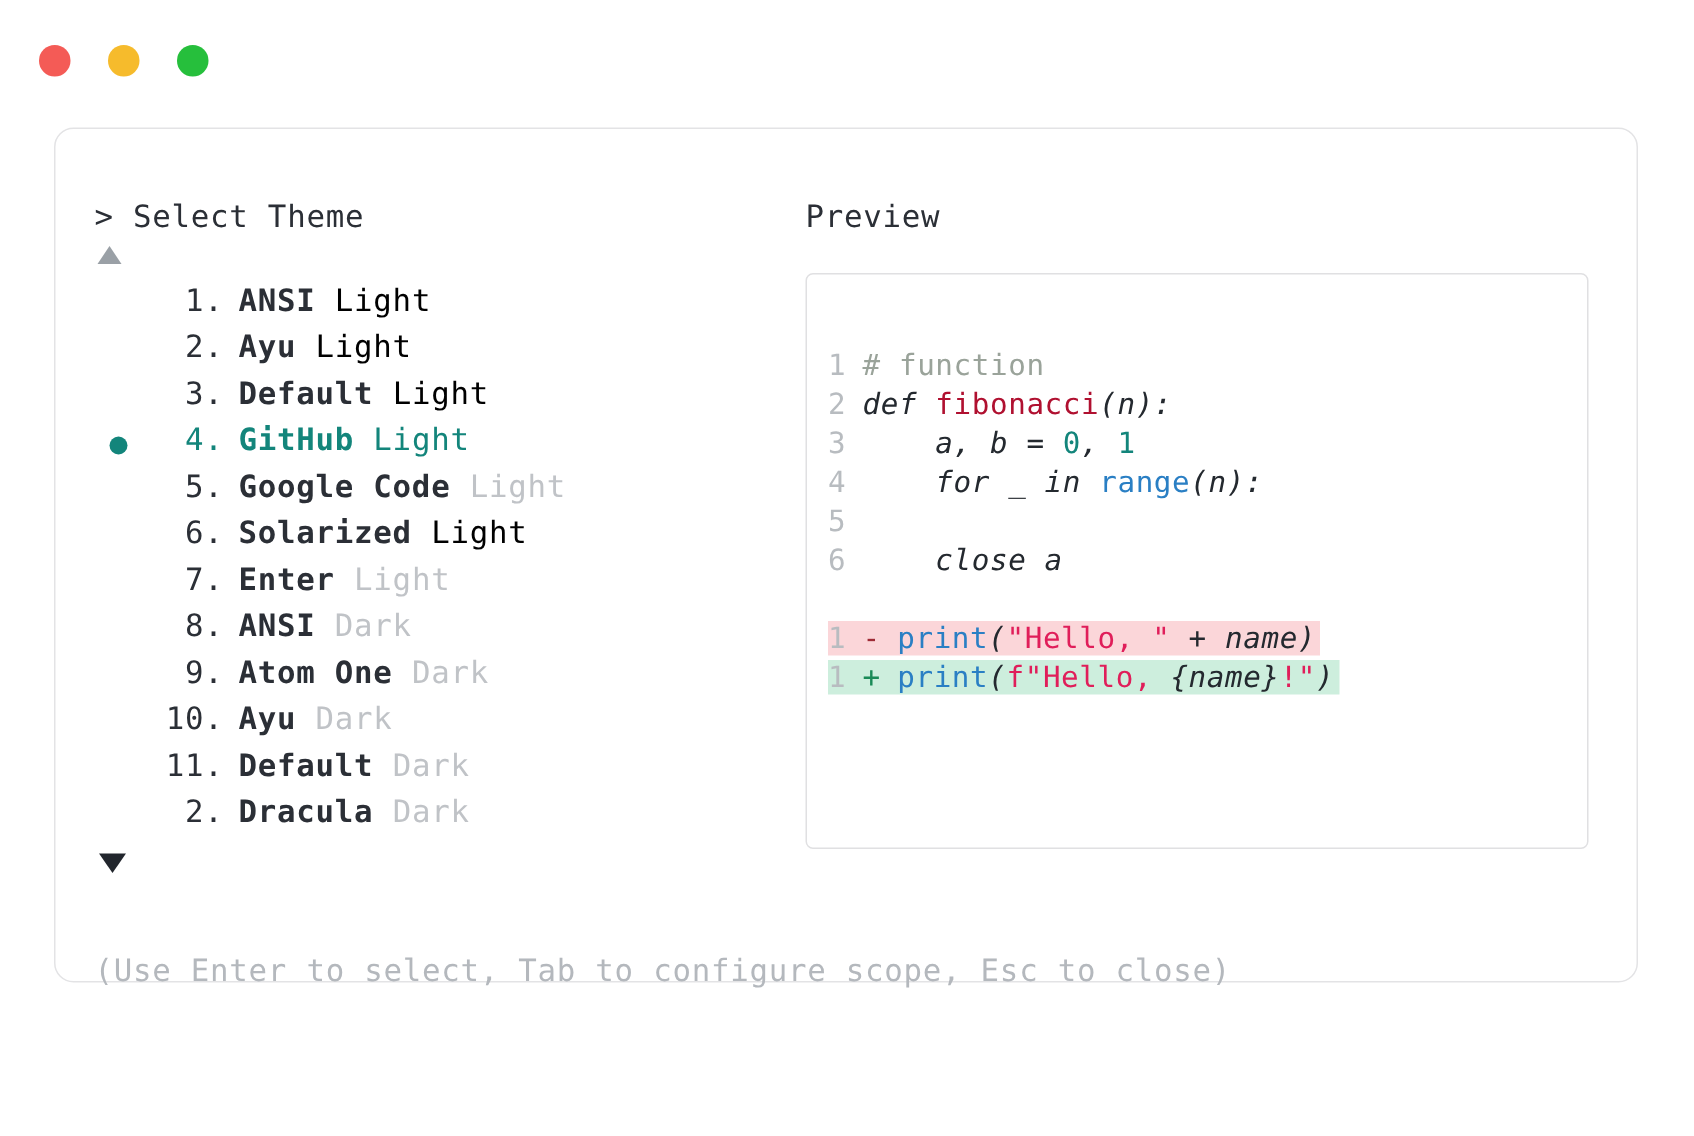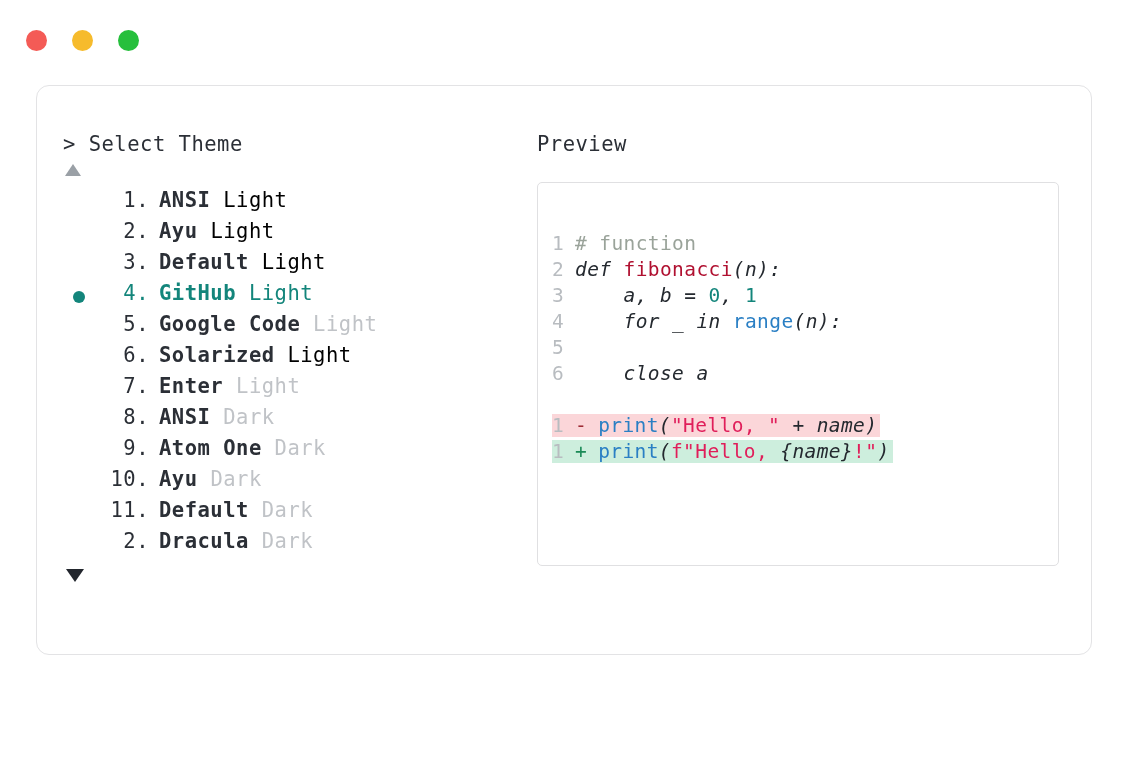--- a/index.html
+++ b/index.html
@@ -243,20 +243,21 @@
         <div class="theme-row"><span class="bullet-cell"></span><span class="num-cell">8.</span><span class="name-cell">ANSI </span><span class="variant dim">Dark</span></div>
         <div class="theme-row"><span class="bullet-cell"></span><span class="num-cell">9.</span><span class="name-cell">Atom One </span><span class="variant dim">Dark</span></div>
         <div class="theme-row"><span class="bullet-cell"></span><span class="num-cell">10.</span><span class="name-cell">Ayu </span><span class="variant dim">Dark</span></div>
         <div class="theme-row"><span class="bullet-cell"></span><span class="num-cell">11.</span><span class="name-cell">Default </span><span class="variant dim">Dark</span></div>
         <div class="theme-row"><span class="bullet-cell"></span><span class="num-cell">2.</span><span class="name-cell">Dracula </span><span class="variant dim">Dark</span></div>
       </div>
 
     <div class="scroll-down"></div>
   </div>
 
+  <div class="hint">(Use Enter to select, Tab to configure scope, Esc to close)</div>
 
   <div class="right-col">
     <div class="preview-label">Preview</div>
     <div class="preview-box">
       <div class="code-area">
           <div class="code-line"><span class="ln">1</span><span class="code-text"><span class="tok-comment"># function</span></span></div>
           <div class="code-line"><span class="ln">2</span><span class="code-text"><span class="tok-plain">def </span><span class="tok-func">fibonacci</span><span class="tok-plain">(n):</span></span></div>
           <div class="code-line"><span class="ln">3</span><span class="code-text"><span class="tok-plain">    a, b = </span><span class="tok-num">0</span><span class="tok-plain">, </span><span class="tok-num">1</span></span></div>
           <div class="code-line"><span class="ln">4</span><span class="code-text"><span class="tok-plain">    for _ in </span><span class="tok-builtin">range</span><span class="tok-plain">(n):</span></span></div>
           <div class="code-line"><span class="ln">5</span></div>

